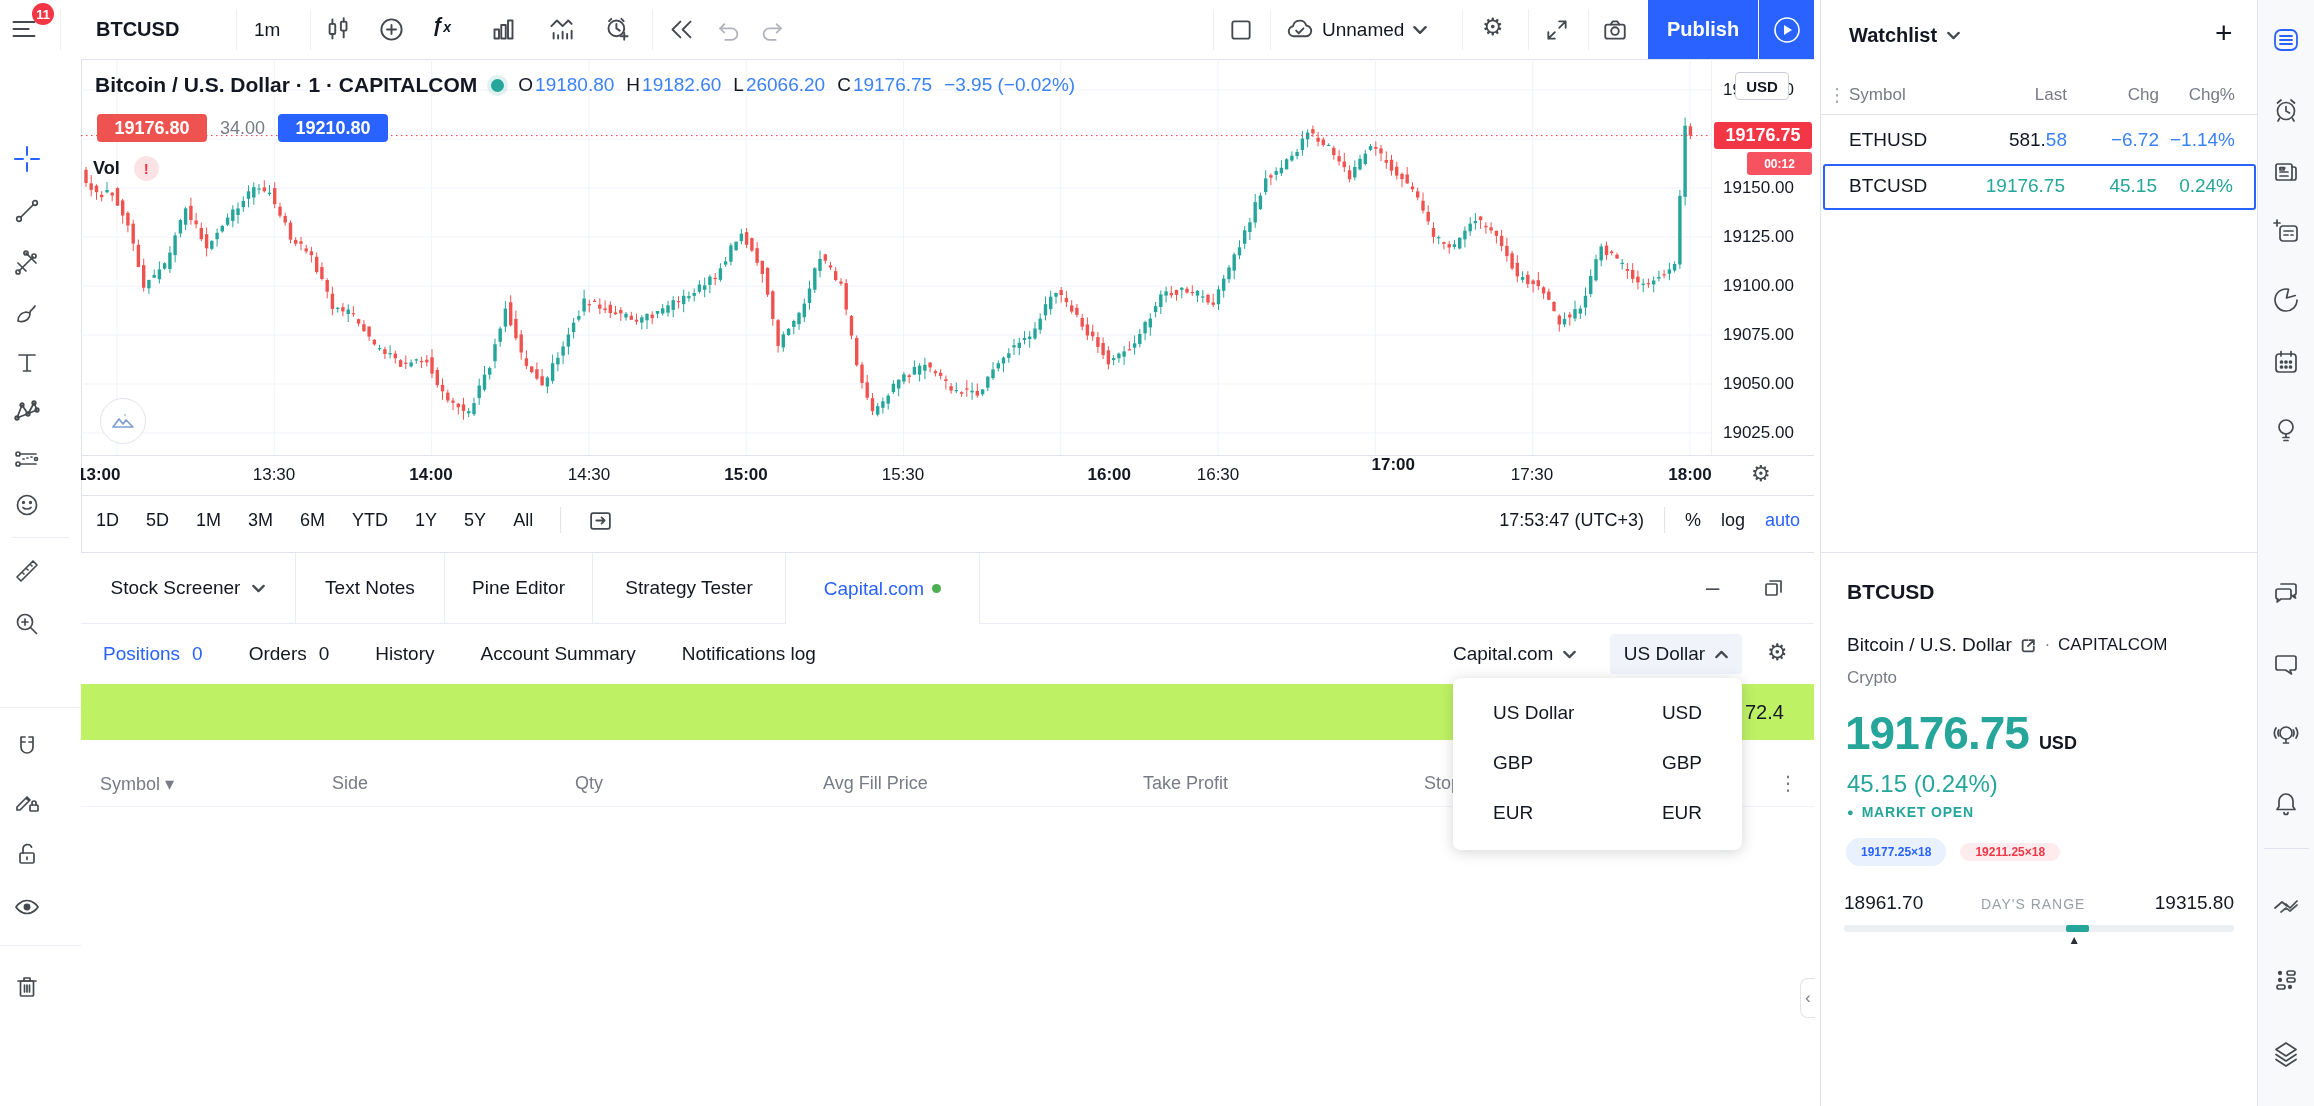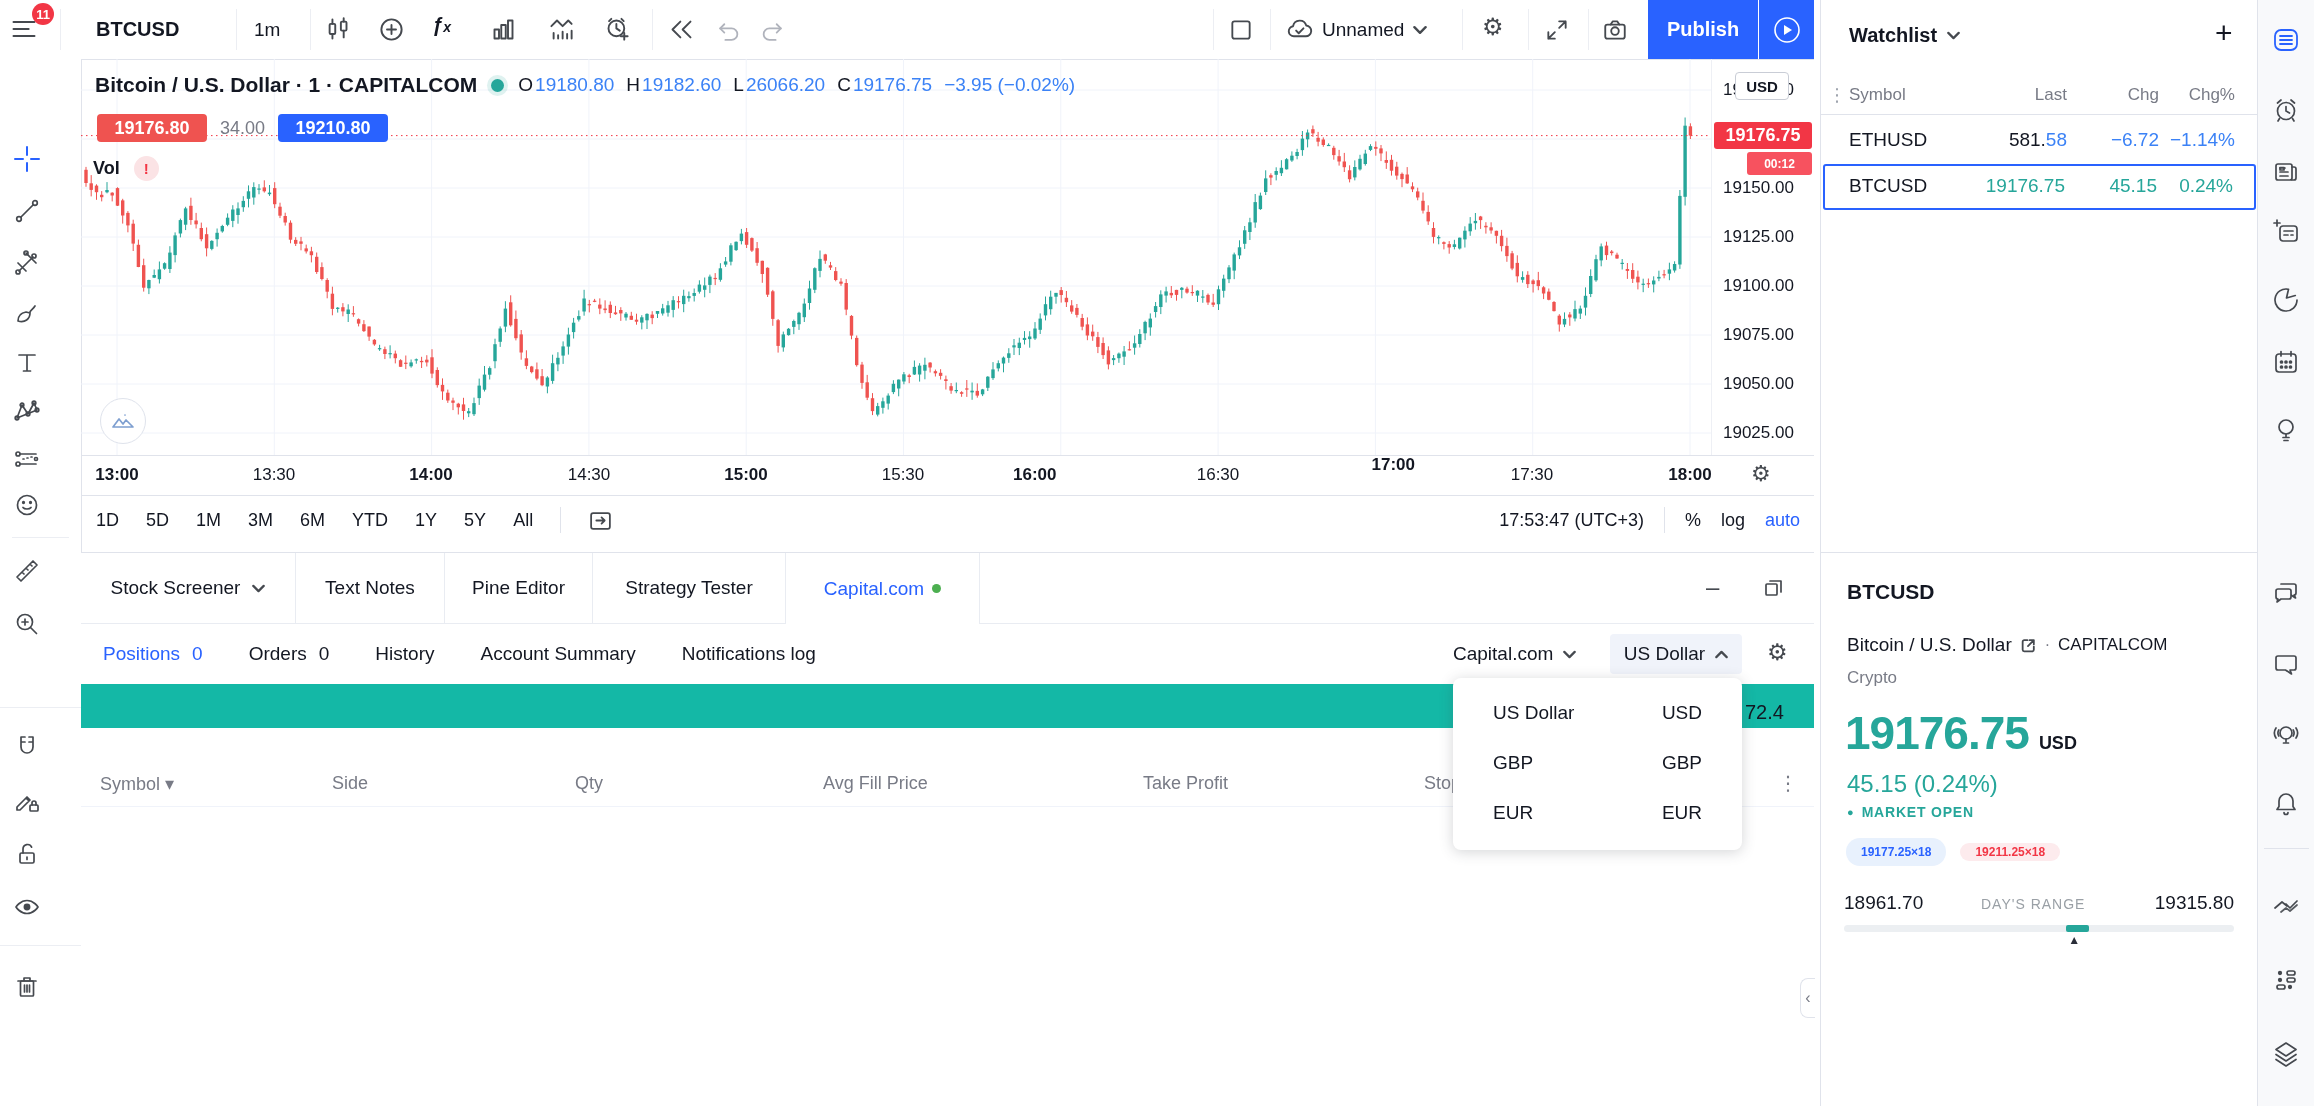--- a/index.html
+++ b/index.html
@@ -925,27 +925,27 @@
     <span class="abs f17" style="left:11px;top:266px">19075.00</span>
     <span class="abs f17" style="left:11px;top:315px">19050.00</span>
     <span class="abs f17" style="left:11px;top:364px">19025.00</span>
     <div class="abs f15 w6" style="left:23px;top:13px;width:52px;height:26px;background:#fff;border:1px solid #c9cdd6;border-radius:4px;display:flex;align-items:center;justify-content:center">USD</div>
     <div class="axispill f18" style="left:2px;top:63px;width:98px;height:27px;background:#f23645">19176.75</div>
     <div class="axispill f16" style="left:35px;top:93px;width:65px;height:23px;background:#f7525f">00:12</div>
   </div>
 
   <div class="hline" style="left:81px;top:455px;width:1733px"></div>
   <div class="abs" style="left:81px;top:455px;width:1733px;height:40px;overflow:hidden">
-    <span class="abs f17 w7" style="left:-4px;top:10px;width:80px;text-align:center">13:00</span>
+    <span class="abs f17 w7" style="left:-4px;top:10px;width:80px;">13:00</span>
     <span class="abs f17" style="left:153px;top:10px;width:80px;text-align:center">13:30</span>
     <span class="abs f17 w7" style="left:310px;top:10px;width:80px;text-align:center">14:00</span>
     <span class="abs f17" style="left:468px;top:10px;width:80px;text-align:center">14:30</span>
     <span class="abs f17 w7" style="left:625px;top:10px;width:80px;text-align:center">15:00</span>
     <span class="abs f17" style="left:782px;top:10px;width:80px;text-align:center">15:30</span>
-    <span class="abs f17 w7" style="left:932px;top:10px;width:80px;text-align:left">16:00</span>
+    <span class="abs f17 w7" style="left:970px;top:10px;width:80px;text-align:right">16:00</span>
     <span class="abs f17" style="left:1097px;top:10px;width:80px;text-align:center">16:30</span>
     <span class="abs f17 w7" style="left:1254px;top:0;width:80px;text-align:right">17:00</span>
     <span class="abs f17" style="left:1411px;top:10px;width:80px;text-align:center">17:30</span>
     <span class="abs f17 w7" style="left:1569px;top:10px;width:80px;text-align:center">18:00</span>
     <span class="abs" style="left:1670px;top:6px;font-size:22px;color:#45494f">⚙</span>
   </div>
 
   <div class="hline" style="left:81px;top:495px;width:1733px"></div>
   <div class="abs flex" style="left:96px;top:495px;height:50px;gap:27px">
     <span class="f18">1D</span>
@@ -1024,21 +1024,21 @@
         </span>
       <span class="abs flex" style="left:1529px;top:10px;width:132px;height:40px;background:#f0f3fa;border-radius:4px;justify-content:center;gap:10px">
           <span class="f19">US Dollar</span>
           <svg class="ic" width="13" height="13" viewBox="0 0 10 6">
             <path d="M1 5l4-4 4 4"></path>
           </svg>
         </span>
       <span class="abs" style="left:1686px;top:15px;font-size:23px;color:#45494f">⚙</span>
     </div>
 
-    <div style="height:44px;background:#14b8a6;position:relative">
+    <div style="height:56px;background:#bef264;position:relative">
       <span class="abs f20 w5" style="left:1664px;top:17px">72.4</span>
     </div>
 
     <div class="abs" style="left:0;top:209px;width:1733px;height:44px;border-bottom:1px solid #f0f3fa">
       <span class="abs f18 g" style="left:19px;top:11px"><span>Symbol</span> <span>▾</span></span>
       <span class="abs f18 g" style="left:251px;top:11px">Side</span>
       <span class="abs f18 g" style="left:494px;top:11px">Qty</span>
       <span class="abs f18 g" style="left:742px;top:11px">Avg Fill Price</span>
       <span class="abs f18 g" style="left:1062px;top:11px">Take Profit</span>
       <span class="abs f18 g" style="left:1343px;top:11px">Stop Loss</span>

